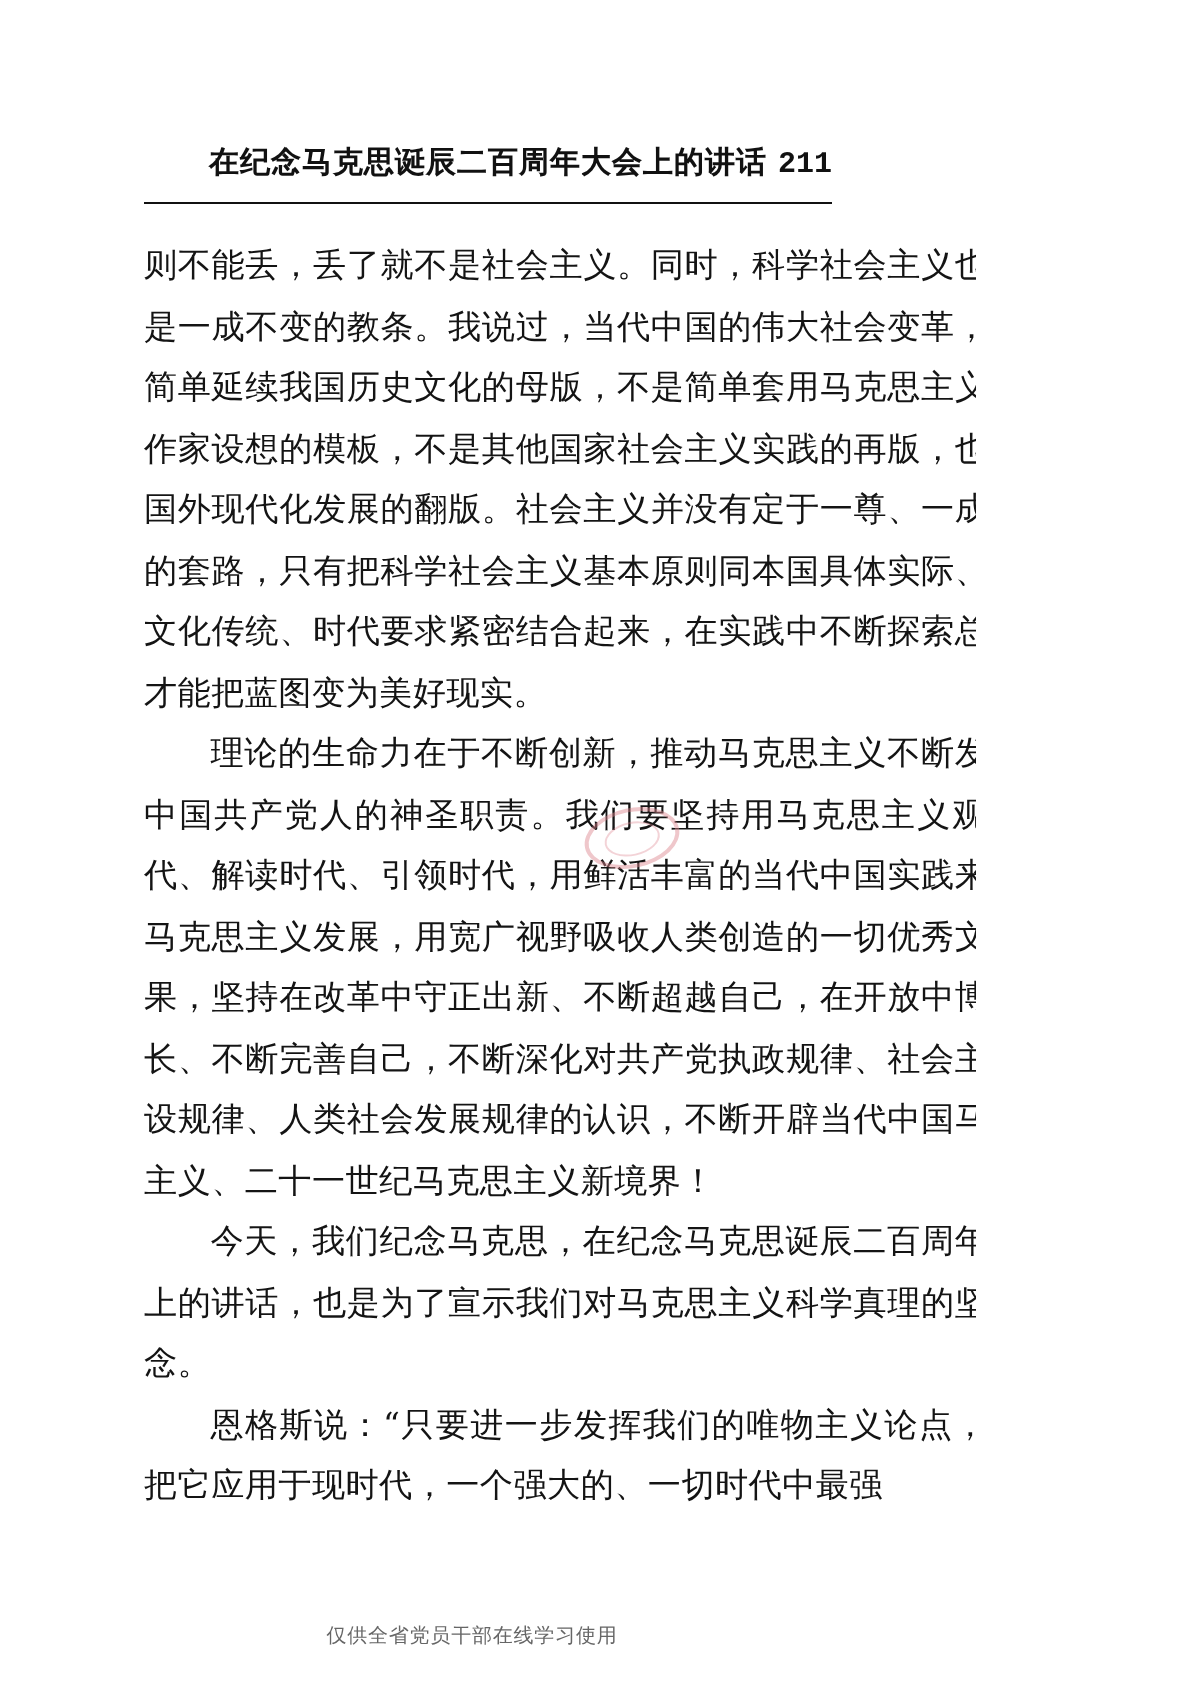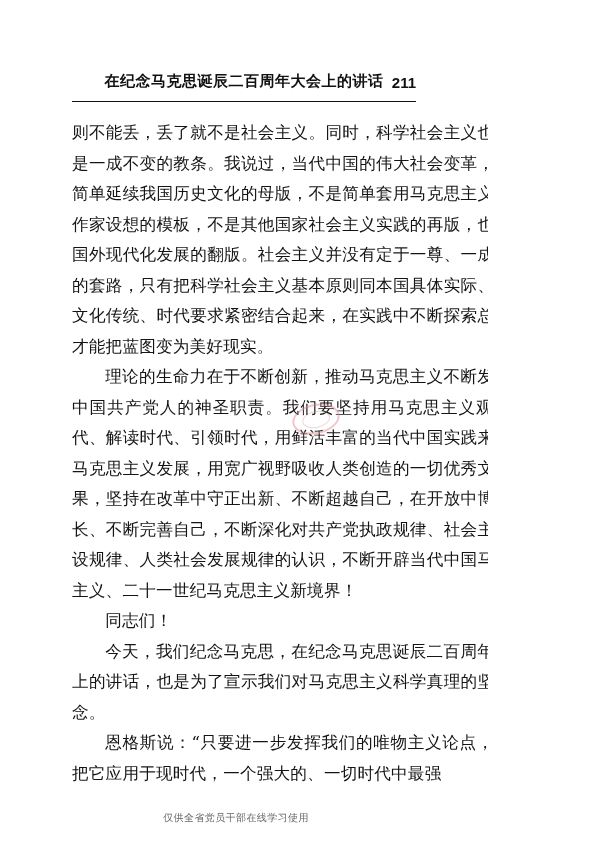--- a/index.html
+++ b/index.html
@@ -32,21 +32,21 @@
     color: #111;
     white-space: nowrap;
   }
   .header-page {
     position: absolute;
     right: 0;
     bottom: 0;
     font-size: 15px;
     font-weight: 700;
     color: #111;
-    font-family: Liberation Sans, sans-serif;
+    font-family: Liberation Mono, monospace;
   }
   .rule {
     position: absolute;
     left: 72px;
     right: 72px;
     top: 101px;
     height: 1px;
     background: #111;
   }
   .body {
@@ -110,21 +110,20 @@
   <div class="header">
     <span class="header-title">在纪念马克思诞辰二百周年大会上的讲话</span>
     <span class="header-page">211</span>
   </div>
 
   <div class="rule"></div>
 
   <div class="body">
     <p class="para">则不能丢，丢了就不是社会主义。同时，科学社会主义也绝不是一成不变的教条。我说过，当代中国的伟大社会变革，不是简单延续我国历史文化的母版，不是简单套用马克思主义经典作家设想的模板，不是其他国家社会主义实践的再版，也不是国外现代化发展的翻版。社会主义并没有定于一尊、一成不变的套路，只有把科学社会主义基本原则同本国具体实际、历史文化传统、时代要求紧密结合起来，在实践中不断探索总结，才能把蓝图变为美好现实。</p>
     <p class="para indent">理论的生命力在于不断创新，推动马克思主义不断发展是中国共产党人的神圣职责。我们要坚持用马克思主义观察时代、解读时代、引领时代，用鲜活丰富的当代中国实践来推动马克思主义发展，用宽广视野吸收人类创造的一切优秀文明成果，坚持在改革中守正出新、不断超越自己，在开放中博采众长、不断完善自己，不断深化对共产党执政规律、社会主义建设规律、人类社会发展规律的认识，不断开辟当代中国马克思主义、二十一世纪马克思主义新境界！</p>
-    <p class="para indent">同志们！</p>
     <p class="para indent">今天，我们纪念马克思，在纪念马克思诞辰二百周年大会上的讲话，也是为了宣示我们对马克思主义科学真理的坚定信念。</p>
     <p class="para indent">恩格斯说：“只要进一步发挥我们的唯物主义论点，并且把它应用于现时代，一个强大的、一切时代中最强</p>
   </div>
 
   <div class="watermark"></div>
 
   <div class="footer">仅供全省党员干部在线学习使用</div>
 
 </div>
 

